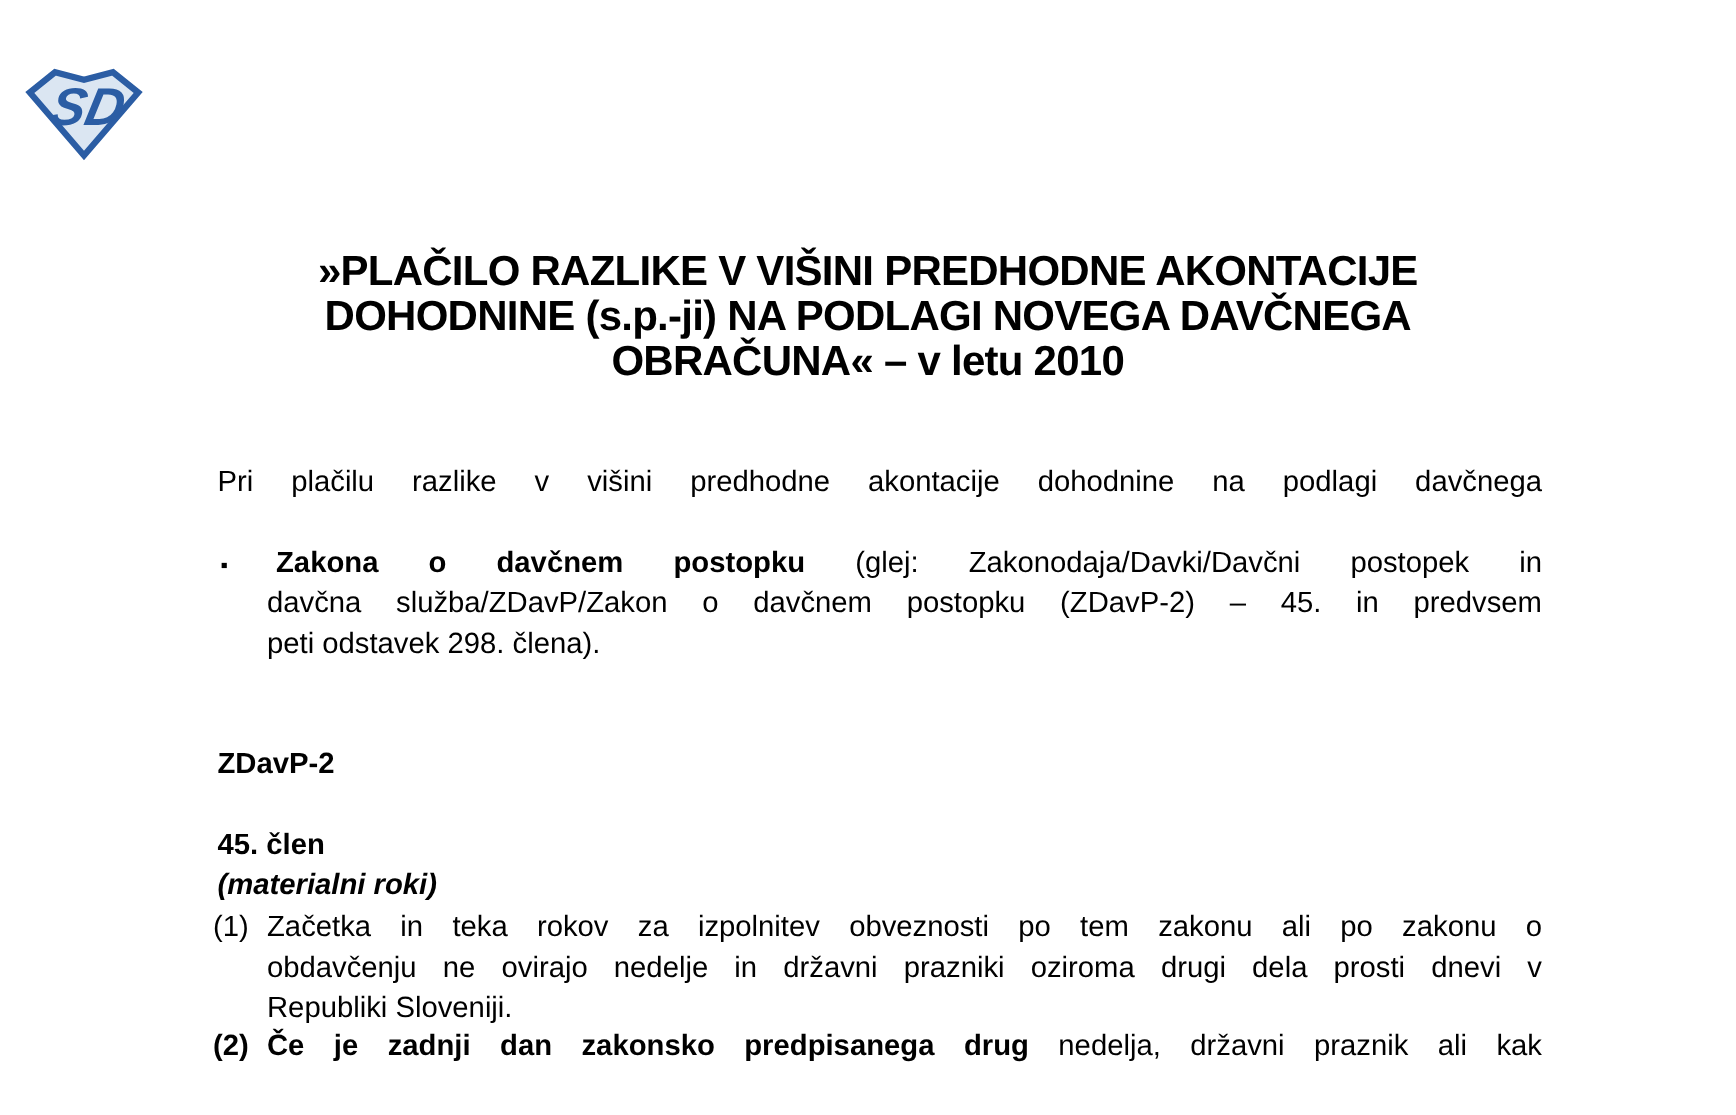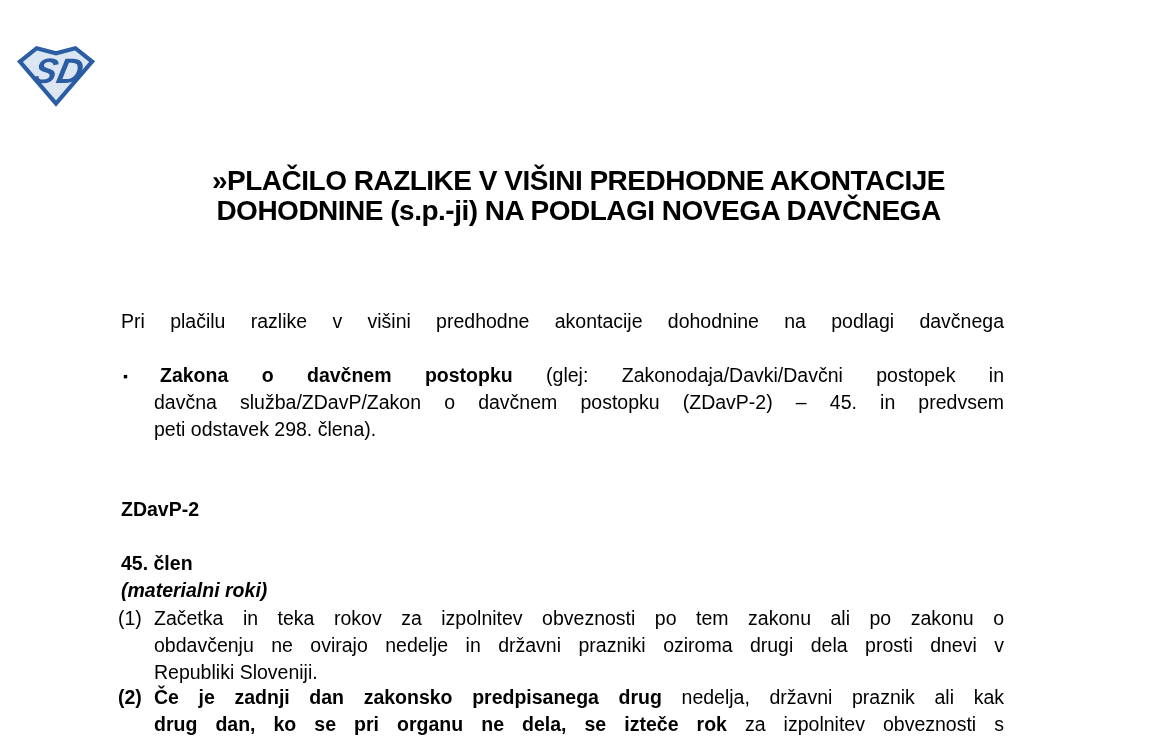--- a/index.html
+++ b/index.html
@@ -25,21 +25,21 @@
     left: 0;
     width: 1157px;
     text-align: center;
     font-weight: bold;
     font-size: 28px;
     line-height: 30px;
     letter-spacing: -0.5px;
   }
   .block {
     position: absolute;
-    left: 121px;
+    left: 145px;
     width: 883px;
     font-size: 19.5px;
     line-height: 27px;
   }
   .line { position: relative; }
   .just { text-align: justify; text-align-last: justify; }
   .cont { padding-left: 33px; }
   .hang { padding-left: 33px; }
   .bullet-first { padding-left: 39px; }
   .marker { position: absolute; left: -3px; top: 0; }
@@ -67,20 +67,21 @@
   <svg class="logo" viewBox="0 0 100 75" xmlns="http://www.w3.org/2000/svg">
     <path d="M7 21 L27 5 L50 11 L73 5 L93 21 L50 71 Z" fill="#dbe6f2" stroke="#2b5da4" stroke-width="5" stroke-linejoin="miter"></path>
     <g transform="translate(50,47) skewX(-12)">
       <text x="0" y="0" text-anchor="middle" font-family="Liberation Sans, sans-serif" font-size="42" font-weight="bold" font-style="italic" fill="#2b5da4">SD</text>
     </g>
   </svg>
 
   <div class="title">
     <div class="title-line">»PLAČILO RAZLIKE V VIŠINI PREDHODNE AKONTACIJE</div>
     <div class="title-line">DOHODNINE (s.p.-ji) NA PODLAGI NOVEGA DAVČNEGA</div>
+    <div class="title-line">OBRAČUNA« – v letu 2010</div>
   </div>
 
   <div id="intro" class="block">
     <div class="line just"><span>Pri plačilu razlike v višini predhodne akontacije dohodnine na podlagi davčnega</span></div>
   </div>
 
   <div id="bullet" class="block">
     <div class="line just bullet-first">
       <span class="bullet-mark">▪</span><span><span style="font-weight: bold;">Zakona o davčnem postopku </span><span>(glej: Zakonodaja/Davki/Davčni postopek in</span></span>
     </div>
@@ -99,16 +100,15 @@
       <span class="marker">(1)</span><span><span>Začetka in teka rokov za izpolnitev obveznosti po tem zakonu ali po zakonu o</span></span>
     </div>
     <div class="line just cont"><span>obdavčenju ne ovirajo nedelje in državni prazniki oziroma drugi dela prosti dnevi v</span></div>
     <div class="line cont"><span>Republiki Sloveniji.</span></div>
   </div>
 
   <div id="para2" class="block">
     <div class="line just hang">
       <span class="marker bold">(2)</span><span><span style="font-weight: bold;">Če je zadnji dan zakonsko predpisanega drug </span><span>nedelja, državni praznik ali kak</span></span>
     </div>
-    <div class="line just cont"><span style="font-weight: bold;">drug dan, ko se pri organu ne dela, se izteče rok </span><span>za izpolnitev obveznosti s</span></div>
   </div>
 
 </div>
 
 </body></html>

